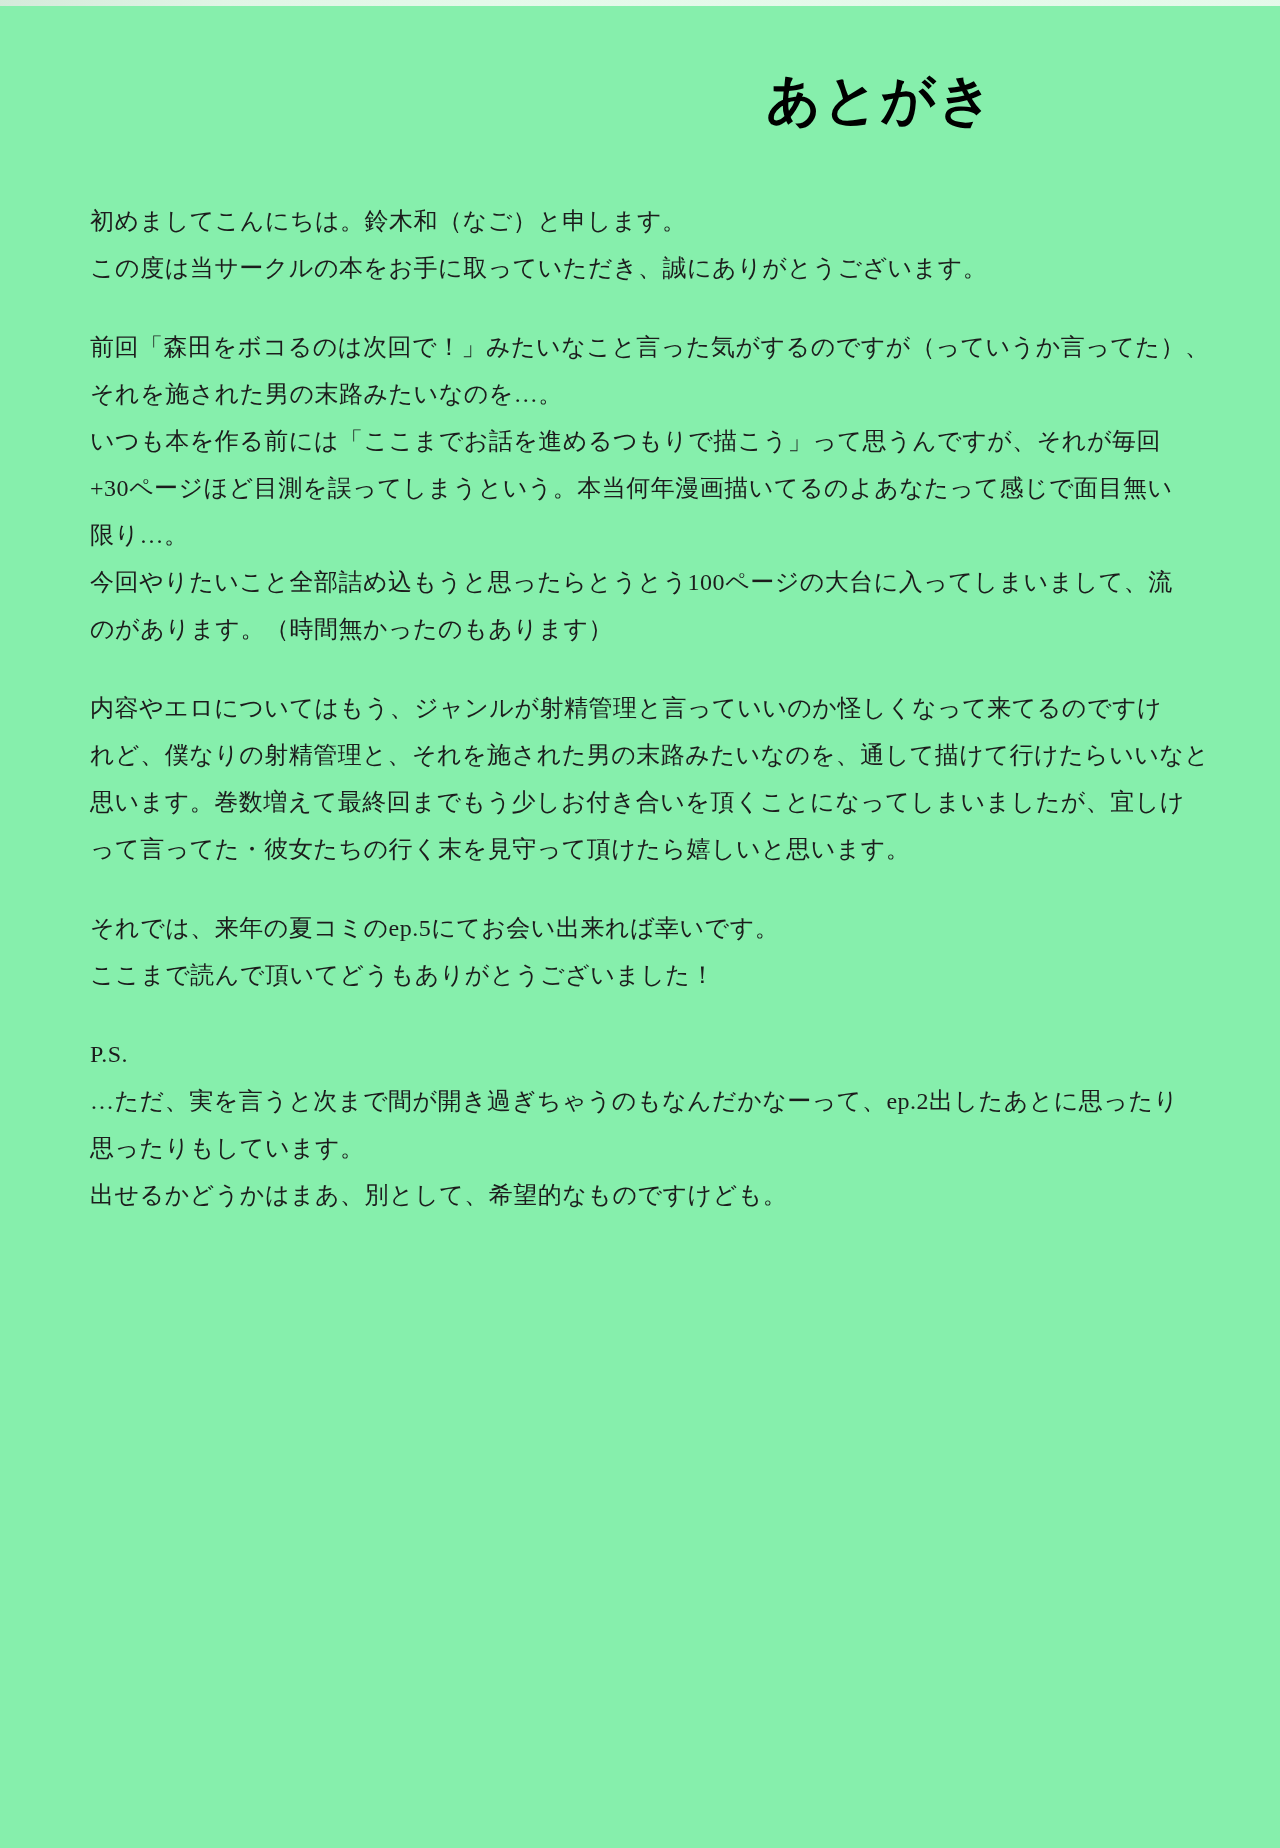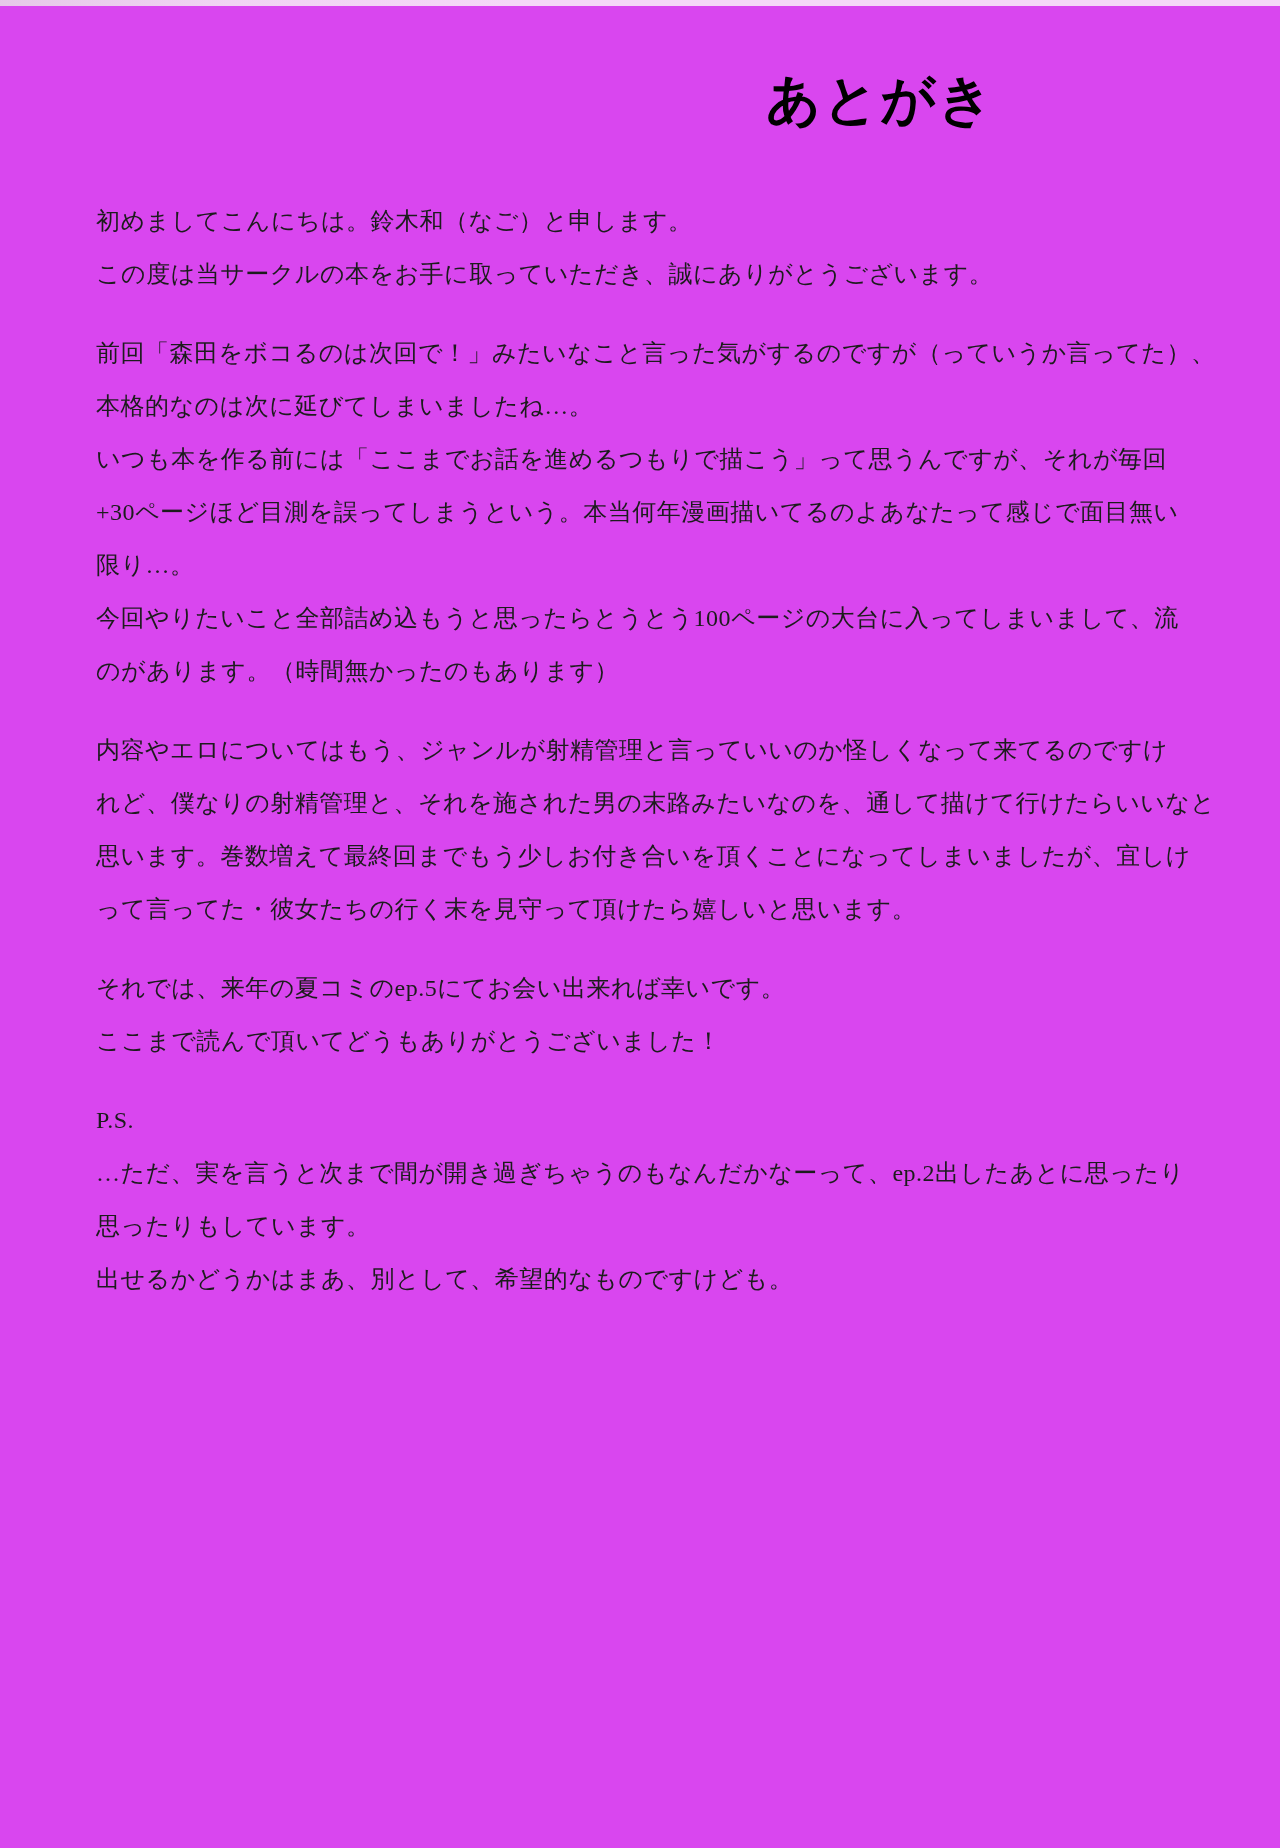--- a/index.html
+++ b/index.html
@@ -3,21 +3,21 @@
 <meta charset="utf-8">
 <style>
   html, body {
     margin: 0;
     padding: 0;
   }
   .page {
     position: relative;
     width: 1280px;
     height: 1848px;
-    background: #d946ef;
+    background: #86efac;
     overflow: hidden;
     font-family: "Liberation Serif", "DejaVu Serif", serif;
     color: #1c1c1c;
   }
   
   .page::before {
     content: "";
     position: absolute;
     top: 0; left: 0;
     width: 100%;
@@ -38,21 +38,21 @@
     letter-spacing: 2px;
     color: #000;
   }
   .body-text {
     margin-top: 70px;
   }
   .paragraph {
     margin: 0 0 32px 0;
   }
   .line {
-    margin: 6px;
+    margin: 0;
     font-size: 24px;
     line-height: 47px;
     white-space: nowrap;
     letter-spacing: 0.5px;
   }
 </style>
 </head>
 <body>
 
 <div class="page">
@@ -63,21 +63,21 @@
     <div class="body-text">
 
       <div class="paragraph">
         <p class="line">初めましてこんにちは。鈴木和（なご）と申します。</p>
         <p class="line">この度は当サークルの本をお手に取っていただき、誠にありがとうございます。</p>
       </div>
 
 
       <div class="paragraph">
         <p class="line">前回「森田をボコるのは次回で！」みたいなこと言った気がするのですが（っていうか言ってた）、</p>
-        <p class="line">本格的なのは次に延びてしまいましたね…。</p>
+        <p class="line">それを施された男の末路みたいなのを…。</p>
         <p class="line">いつも本を作る前には「ここまでお話を進めるつもりで描こう」って思うんですが、それが毎回</p>
         <p class="line">+30ページほど目測を誤ってしまうという。本当何年漫画描いてるのよあなたって感じで面目無い</p>
         <p class="line">限り…。</p>
         <p class="line">今回やりたいこと全部詰め込もうと思ったらとうとう100ページの大台に入ってしまいまして、流</p>
         <p class="line">のがあります。（時間無かったのもあります）</p>
       </div>
 
 
       <div class="paragraph">
         <p class="line">内容やエロについてはもう、ジャンルが射精管理と言っていいのか怪しくなって来てるのですけ</p>

